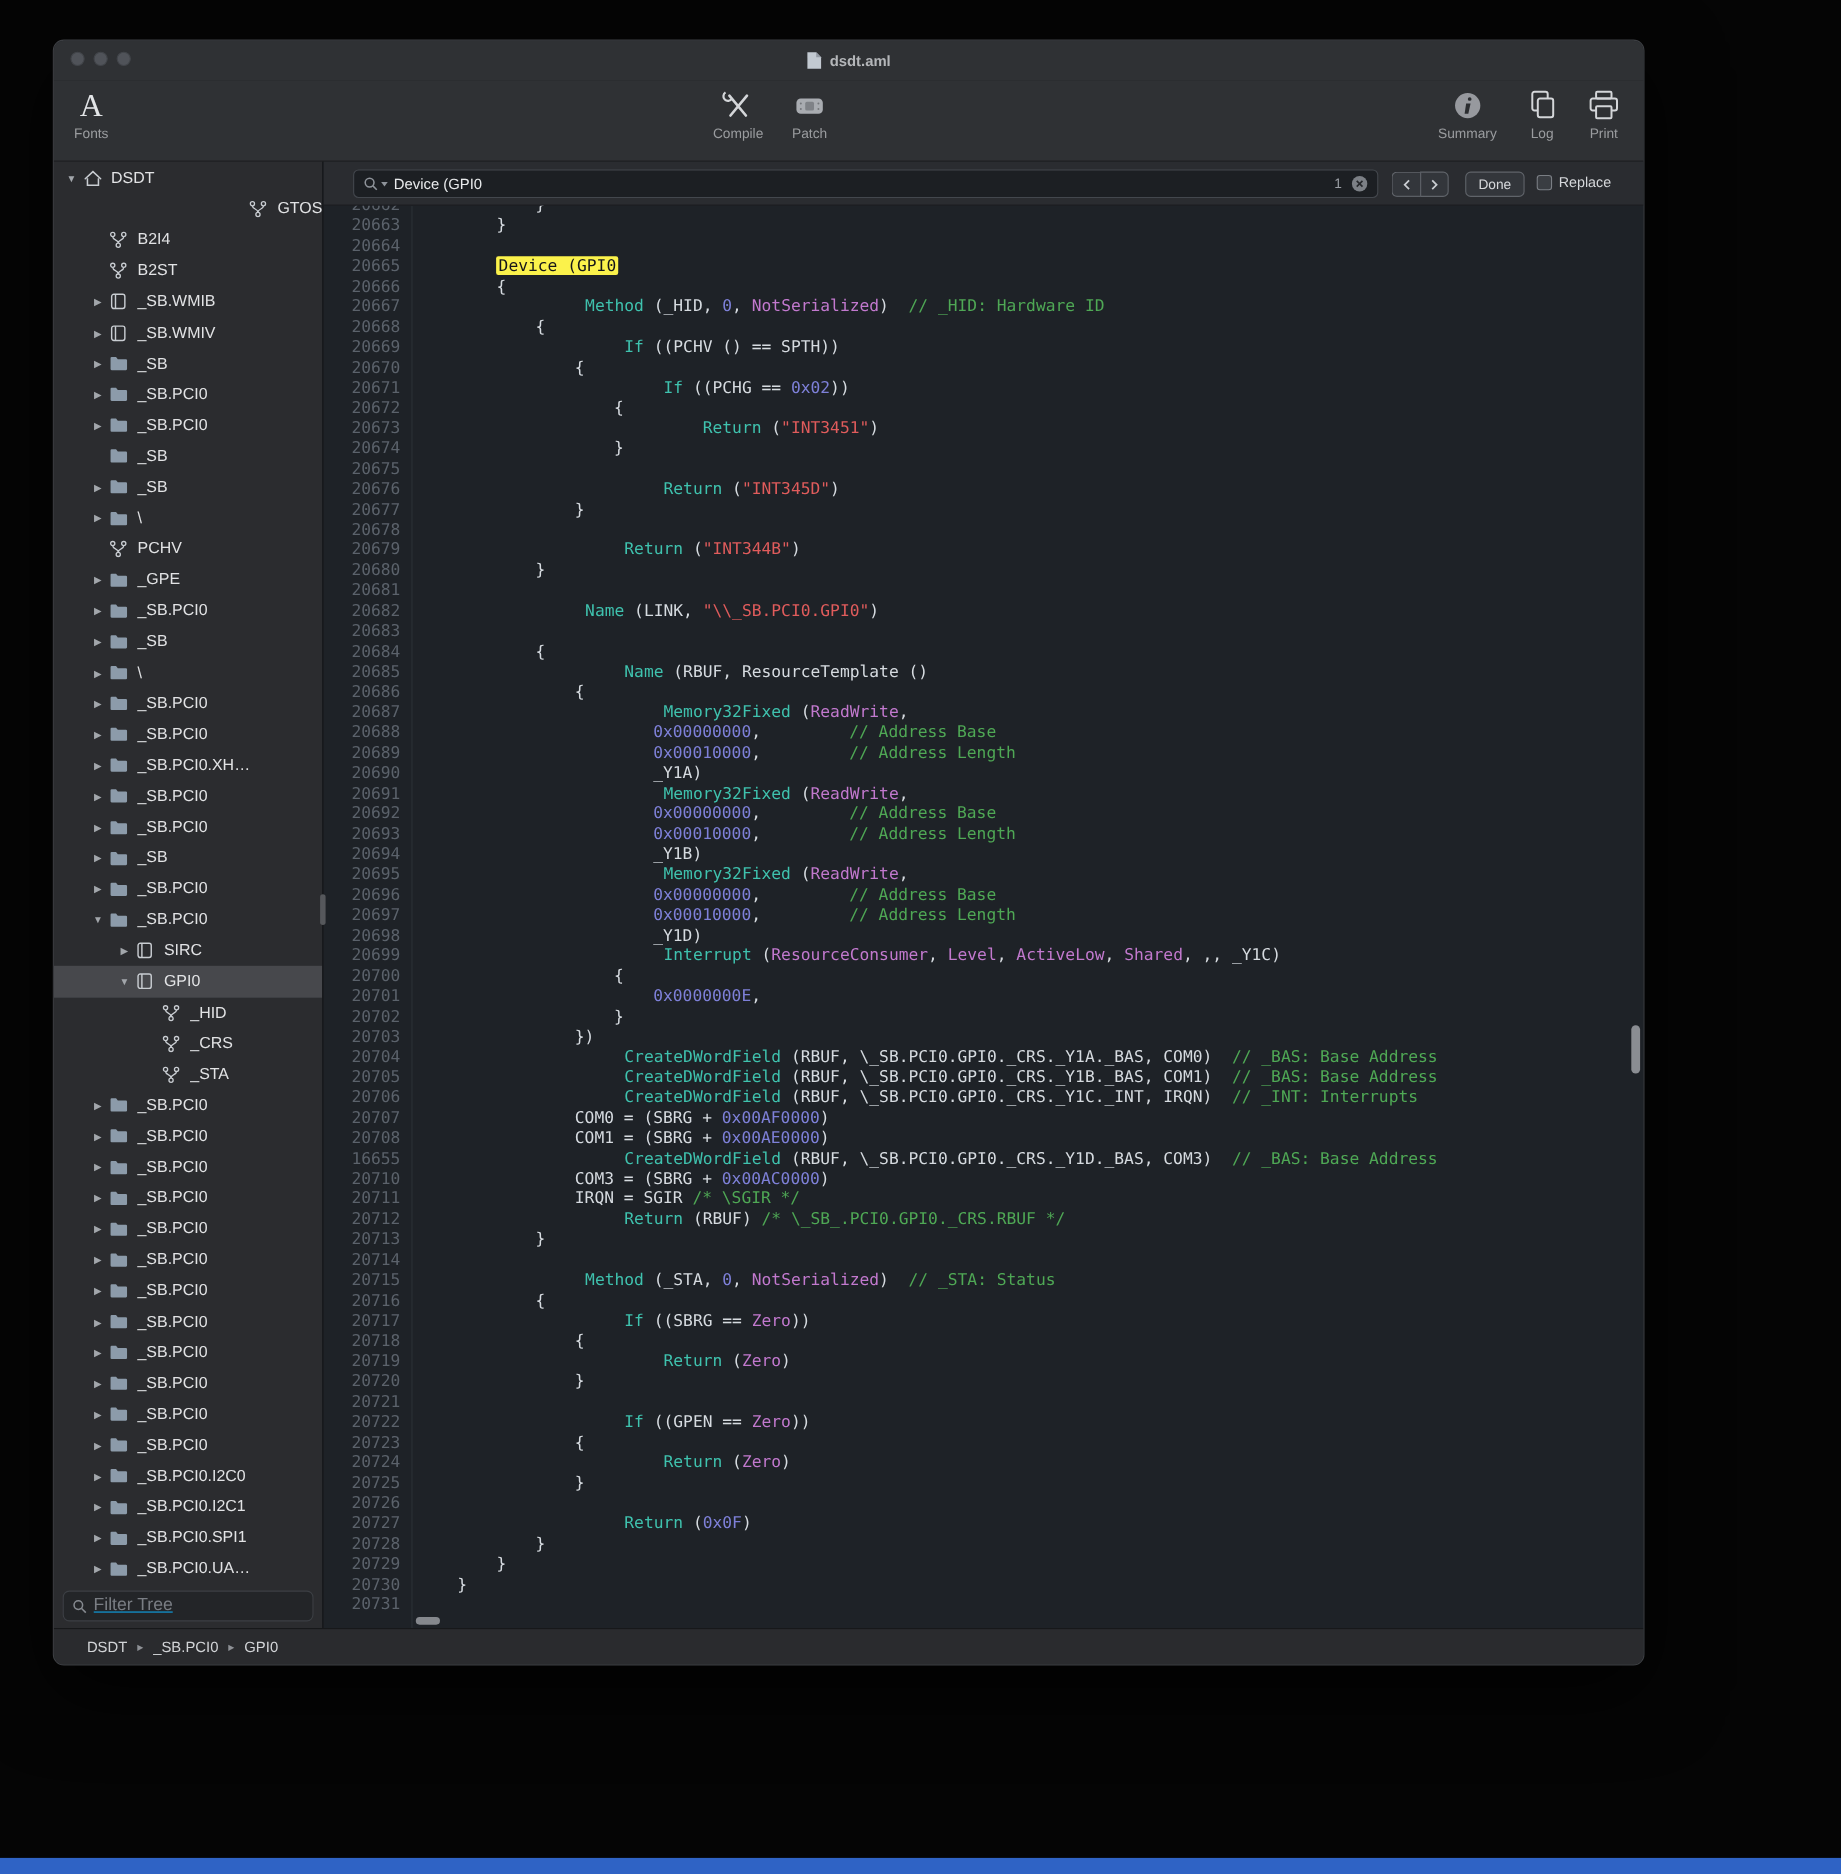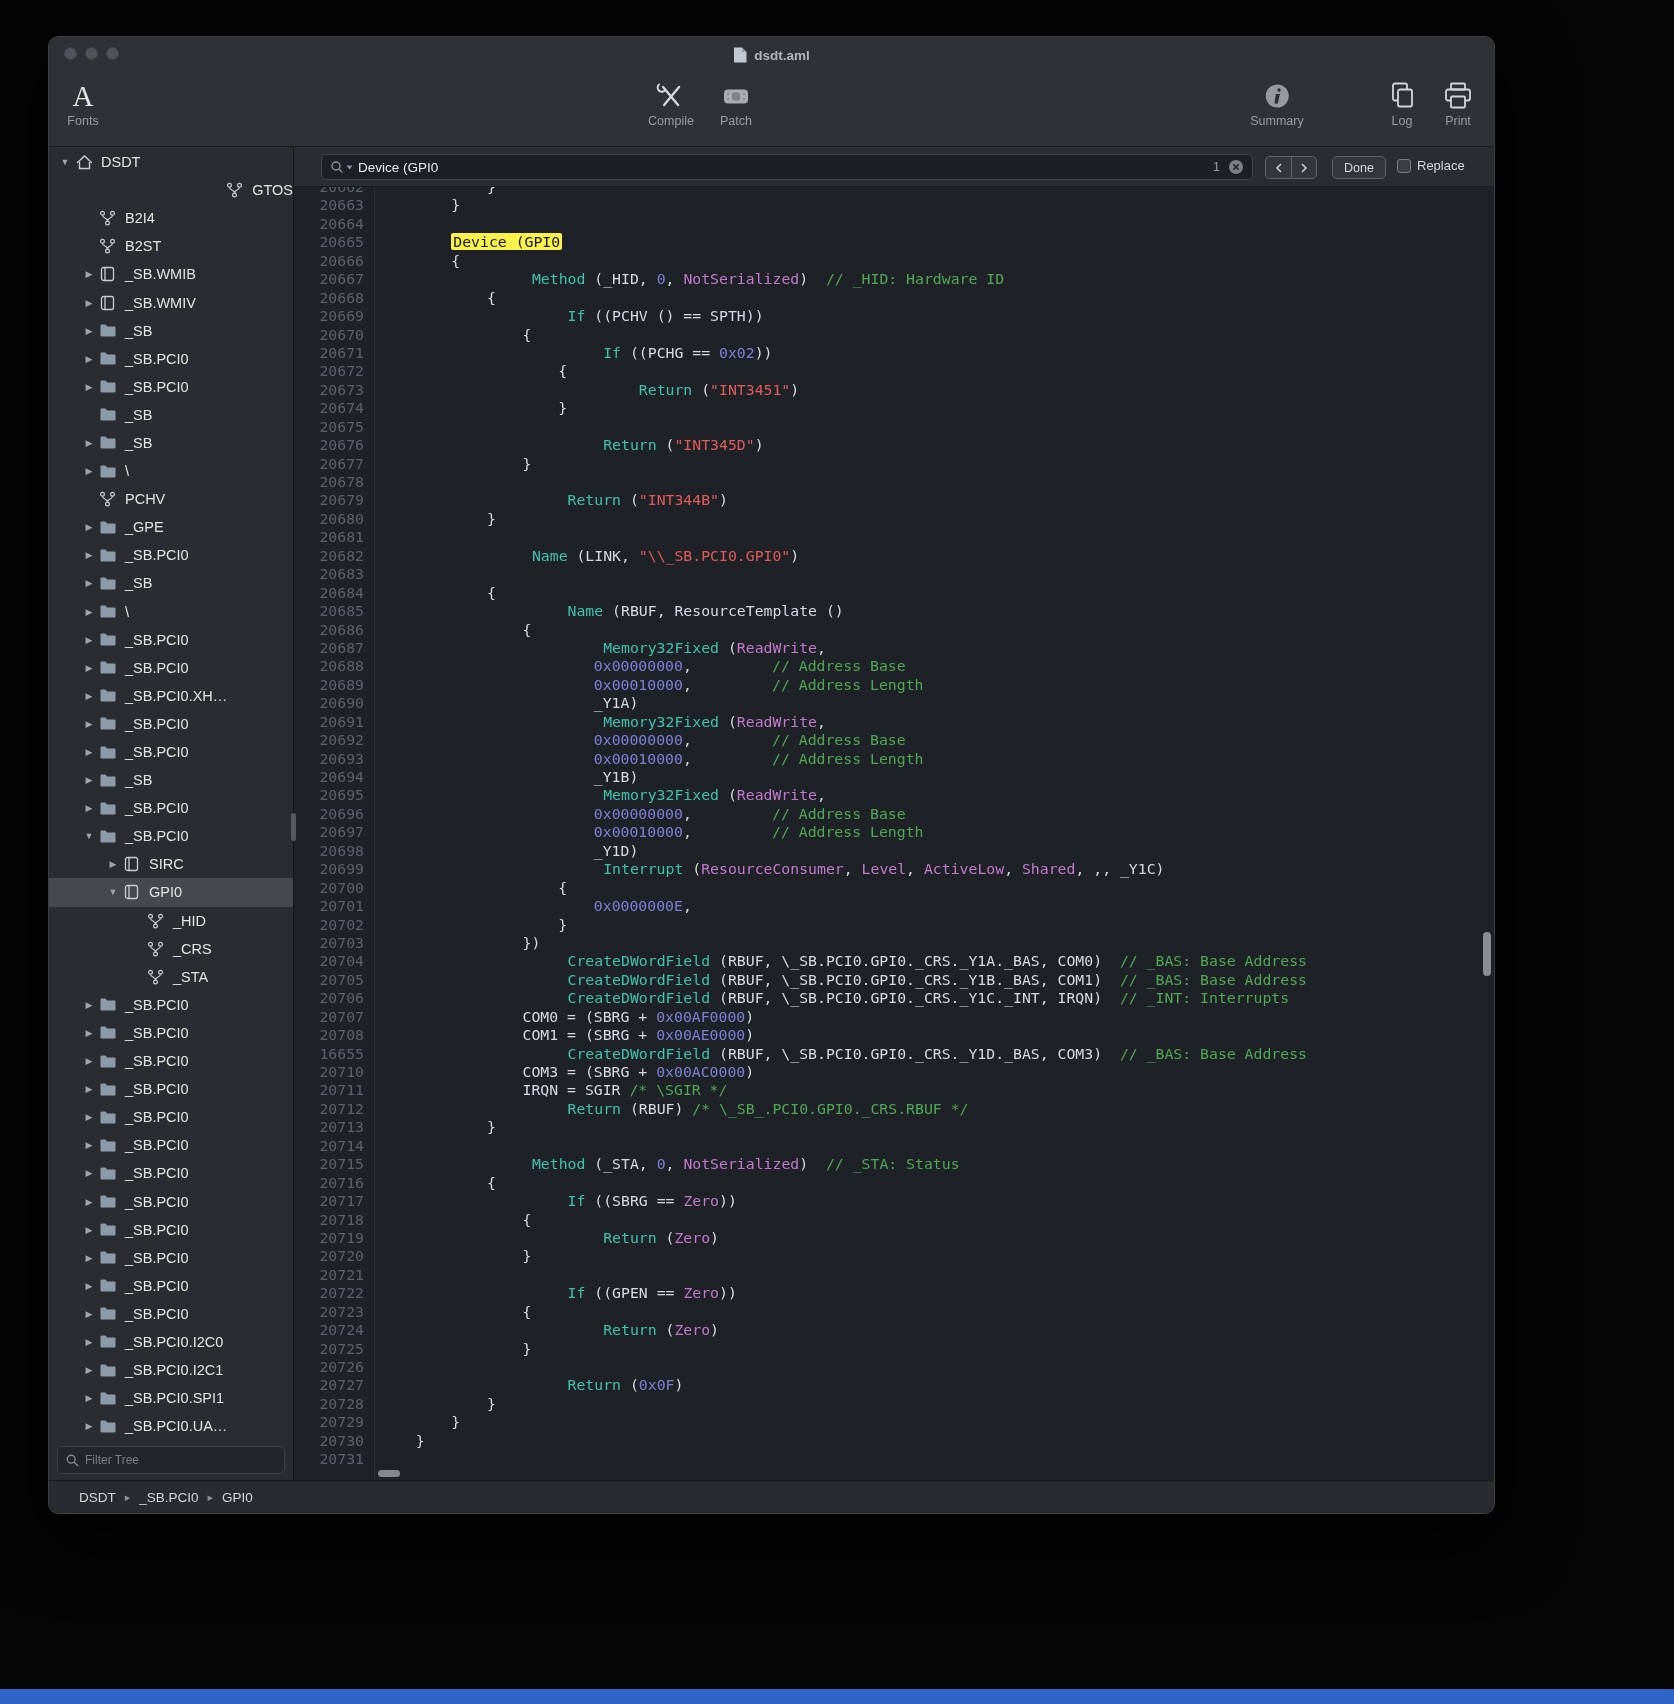--- a/index.html
+++ b/index.html
@@ -27,21 +27,21 @@
   
   .sidebar { position:absolute; left:0; top:110px; width:244px; bottom:33px; background:#2B2C2F; }
   .tree { position:absolute; top:1px; left:0; right:0; bottom:40px; overflow:hidden; }
   .trow { display:flex; align-items:center; height:28.1px; white-space:nowrap; }
   .trow.sel { background:#47484C; }
   .tarrow { width:20px; flex:none; text-align:center; color:#A2A6AB; font-size:9px; }
   .ticon { width:26px; flex:none; display:flex; align-items:center; }
   .tlabel { color:#E2E3E5; font-size:14.5px; }
   .filter { position:absolute; left:8px; right:8px; bottom:6px; height:28px; background:#232528; border:1px solid #3C3F44;
             border-radius:6px; display:flex; align-items:center; gap:6px; padding:0 8px; }
-  .filter input { flex:1; background:transparent; border:none; outline:none; color:#0ea5e9; font-size:12px; font-family:"Liberation Sans",sans-serif; }
+  .filter input { flex:1; background:transparent; border:none; outline:none; color:#0ea5e9; font-size:16px; font-family:"Liberation Sans",sans-serif;text-decoration:underline; }
   .filter input::placeholder { color:#7A7E84; }
 
   .vdivider { position:absolute; left:244px; top:110px; width:1px; bottom:33px; background:#151618; z-index:6; }
   .grip { position:absolute; left:-2px; top:666px; width:5px; height:28px; border-radius:3px; background:#56585c; display:block; }
 
   
   .editor { position:absolute; left:245px; top:110px; right:0; bottom:33px; background:#1E2227; }
   .findbar { position:absolute; top:0; left:0; right:0; height:40px; background:#2A2C30; border-bottom:1px solid #191b1e; }
   .sfield { position:absolute; left:27px; top:7px; width:932px; height:26px; background:#1C1F23; border:1px solid #43474D;
             border-radius:5px; display:flex; align-items:center; padding:0 8px; gap:4px; }
@@ -124,21 +124,21 @@
               <rect x="3" y="8.5" width="24" height="14" rx="4" fill="#A9ACB1"></rect>
               <rect x="11" y="11.5" width="8" height="8" rx="1.5" fill="#7F8287"></rect>
               <circle cx="7" cy="13" r="0.9" fill="#74777B"></circle>
               <circle cx="7" cy="18" r="0.9" fill="#74777B"></circle>
               <circle cx="23" cy="13" r="0.9" fill="#74777B"></circle>
               <circle cx="23" cy="18" r="0.9" fill="#74777B"></circle>
             </svg>
           </span>
         <span>Patch</span>
       </button>
-      <button class="tbtn" style="left:1228px">
+      <button class="tbtn" style="left:1285px">
         <span class="tb-ic">
             <svg width="30" height="30" viewBox="0 0 30 30">
               <circle cx="15" cy="15" r="11.5" fill="#97999E"></circle>
               <circle cx="16.8" cy="9" r="1.7" fill="#2B2D30"></circle>
               <polygon points="13.6,13 17.6,13 15.6,22.5 12.2,22.5" fill="#2B2D30"></polygon>
             </svg>
           </span>
         <span>Summary</span>
       </button>
       <button class="tbtn" style="left:1353px">

